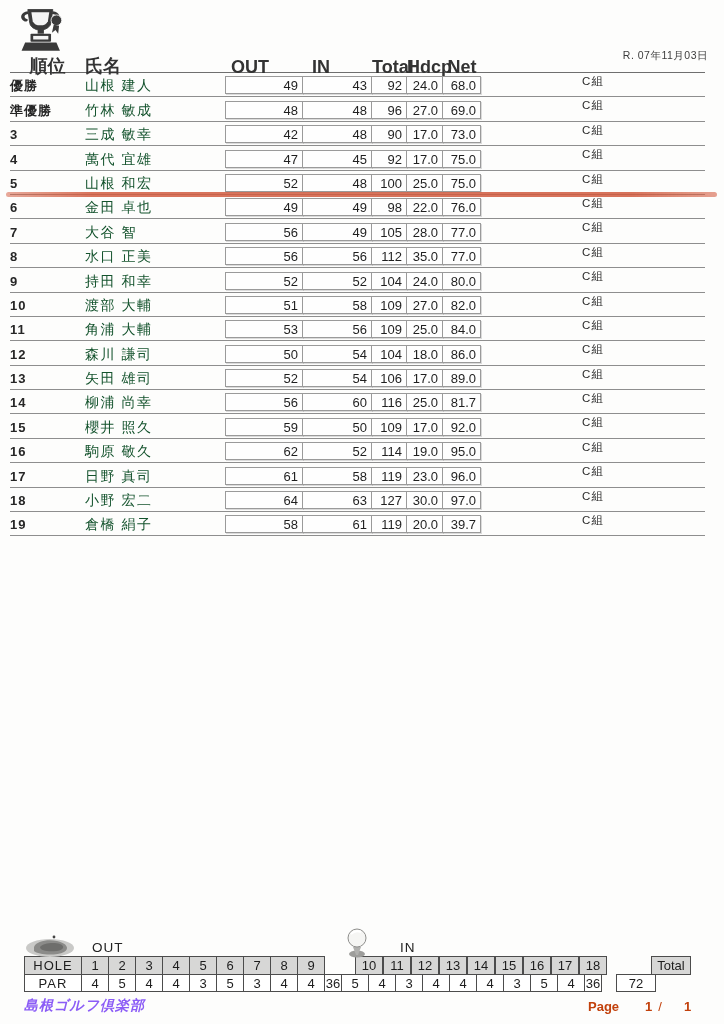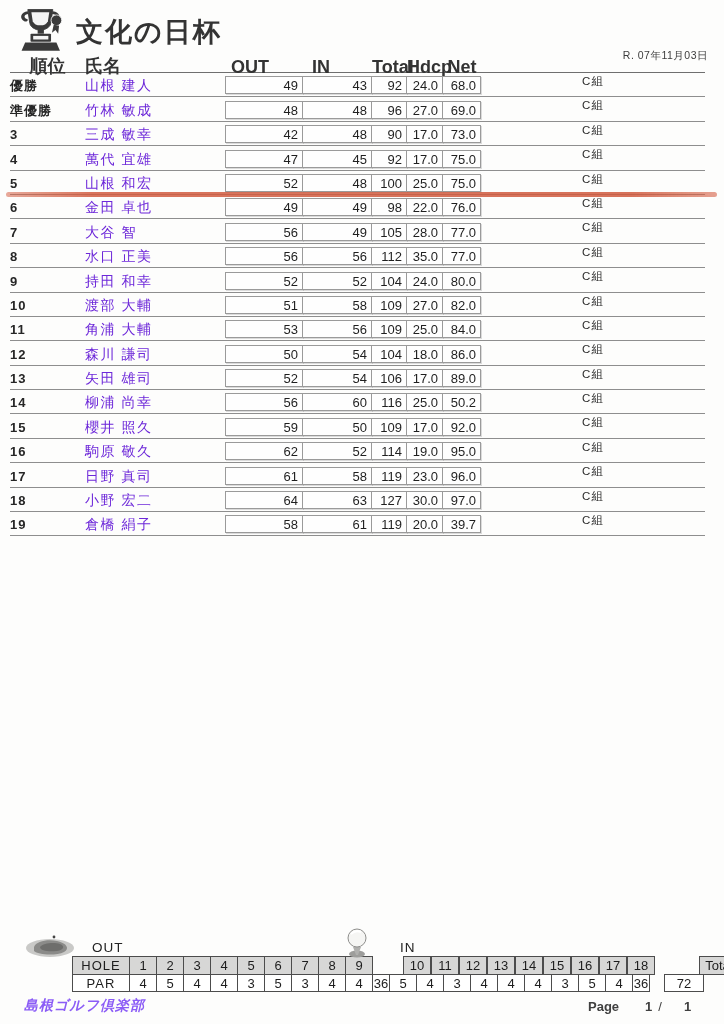--- a/index.html
+++ b/index.html
@@ -42,21 +42,21 @@
 
   .row{
     position:relative;height:23.4px;
     border-bottom:1px solid #8e8e8e;
   }
   .rank{
     text-align:left;font-size:13px;color:#262626;
     align-self:end;margin-bottom:3px;line-height:14px;letter-spacing:1px;font-weight:bold;
   }
   .pname{
-    font-size:14px;color:#6d28d9;letter-spacing:1.5px;
+    font-size:14px;color:#14532d;letter-spacing:1.5px;
     align-self:end;margin-bottom:3px;line-height:15px;white-space:nowrap;
   }
   .num{
     align-self:end;margin-bottom:2px;height:18px;line-height:18px;
     font-size:13px;text-align:right;padding-right:4px;
     border:1px solid #9a9a9a;background:#fefefe;
     box-shadow:1px 1px 0 rgba(120,120,120,.25);
     margin-left:-1px;box-sizing:border-box;color:#1f1f1f;
   }
   .num.first{margin-left:0;}
@@ -78,35 +78,35 @@
   .sc-in-label{left:376px;}
   .bunker{position:absolute;left:0;top:0;width:54px;height:26px;}
   .golfball{position:absolute;left:320px;top:-6px;width:26px;height:32px;}
   .sc-row{display:flex;}
   .sc-cell{
     box-sizing:border-box;border:1px solid #4c4c4c;margin-left:-1px;
     height:18.5px;line-height:17px;text-align:center;color:#1d1d1d;
     background:#fff;flex:0 0 auto;width:28px;
   }
   .sc-row .ml0{margin-left:0;}
-  .sc-cell.label{width:58px;letter-spacing:1px;margin-left:48px;}
+  .sc-cell.label{width:58px;letter-spacing:1px;}
   .sc-cell.sub{width:18px;}
   .sc-cell.tot{width:40px;}
   .sc-gap{flex:0 0 auto;width:30px;}
   .sc-gap.wide{width:44px;}
   .sc-spacer{flex:0 0 auto;width:14px;}
   .hole-row .sc-cell{background:#d7d7d6;}
   .par-row{margin-top:-1px;align-items:flex-end;}
 
   
   .club{
     position:absolute;top:997px;left:24px;
     font-size:14px;font-weight:800;font-style:italic;color:#8b5cf6;letter-spacing:1px;
   }
-  .pageinfo{position:absolute;top:999px;left:588px;font-size:13px;color:#404040;display:flex;}
+  .pageinfo{position:absolute;top:999px;left:588px;font-size:13px;color:#c2410c;display:flex;}
   .pageinfo .pl{font-weight:800;}
   .pageinfo .pc{margin-left:26px;font-weight:700;}
   .pageinfo .ps{margin-left:6px;}
   .pageinfo .pt{margin-left:22px;font-weight:700;}
 </style>
 </head>
 <body>
 
 <div class="page">
 
@@ -118,21 +118,20 @@
         <path d="M13 6 C5 7 3 14 9 17 C11 18 13 17 13 15 C8 14 8 9 14 9 Z" fill="#3a3a3a" stroke="none"></path>
         <path d="M41 6 C49 7 51 14 45 17 C43 18 41 17 41 15 C46 14 46 9 40 9 Z" fill="#3a3a3a" stroke="none"></path>
         <rect x="24" y="26" width="7" height="5" fill="#3a3a3a" stroke="none"></rect>
         <rect x="16" y="31" width="23" height="9" rx="1" fill="#3a3a3a" stroke="none"></rect>
         <rect x="19" y="33.5" width="17" height="4" fill="#f4f4f4" stroke="none"></rect>
         <path d="M10 41 h35 l4 9 h-43 z" fill="#3a3a3a" stroke="none"></path>
         <circle cx="45" cy="16" r="6" fill="#3a3a3a" stroke="#f4f4f4" stroke-width="1"></circle>
         <path d="M42 21 l-2 9 4 -3 3 4 1 -9 z" fill="#3a3a3a" stroke="none"></path>
       </g>
     </svg>
-    <div class="title">文化の日杯</div>
   </div>
   <div class="date">R. 07年11月03日</div>
 
   <div class="results">
     <div class="thead">
       <span class="h-rank">順位</span>
       <span class="h-name">氏名</span>
       <span class="h-out">OUT</span>
       <span class="h-in">IN</span>
       <span class="h-total">Total</span>
@@ -283,21 +282,21 @@
         <span class="grp">C組</span>
       </div>
 
       <div class="row">
         <span class="rank">14</span>
         <span class="pname">柳浦 尚幸</span>
         <span class="num first">56</span>
         <span class="num">60</span>
         <span class="num">116</span>
         <span class="num">25.0</span>
-        <span class="num">50.2</span>
+        <span class="num">81.7</span>
         <span class="grp">C組</span>
       </div>
 
       <div class="row">
         <span class="rank">15</span>
         <span class="pname">櫻井 照久</span>
         <span class="num first">59</span>
         <span class="num">50</span>
         <span class="num">109</span>
         <span class="num">17.0</span>

